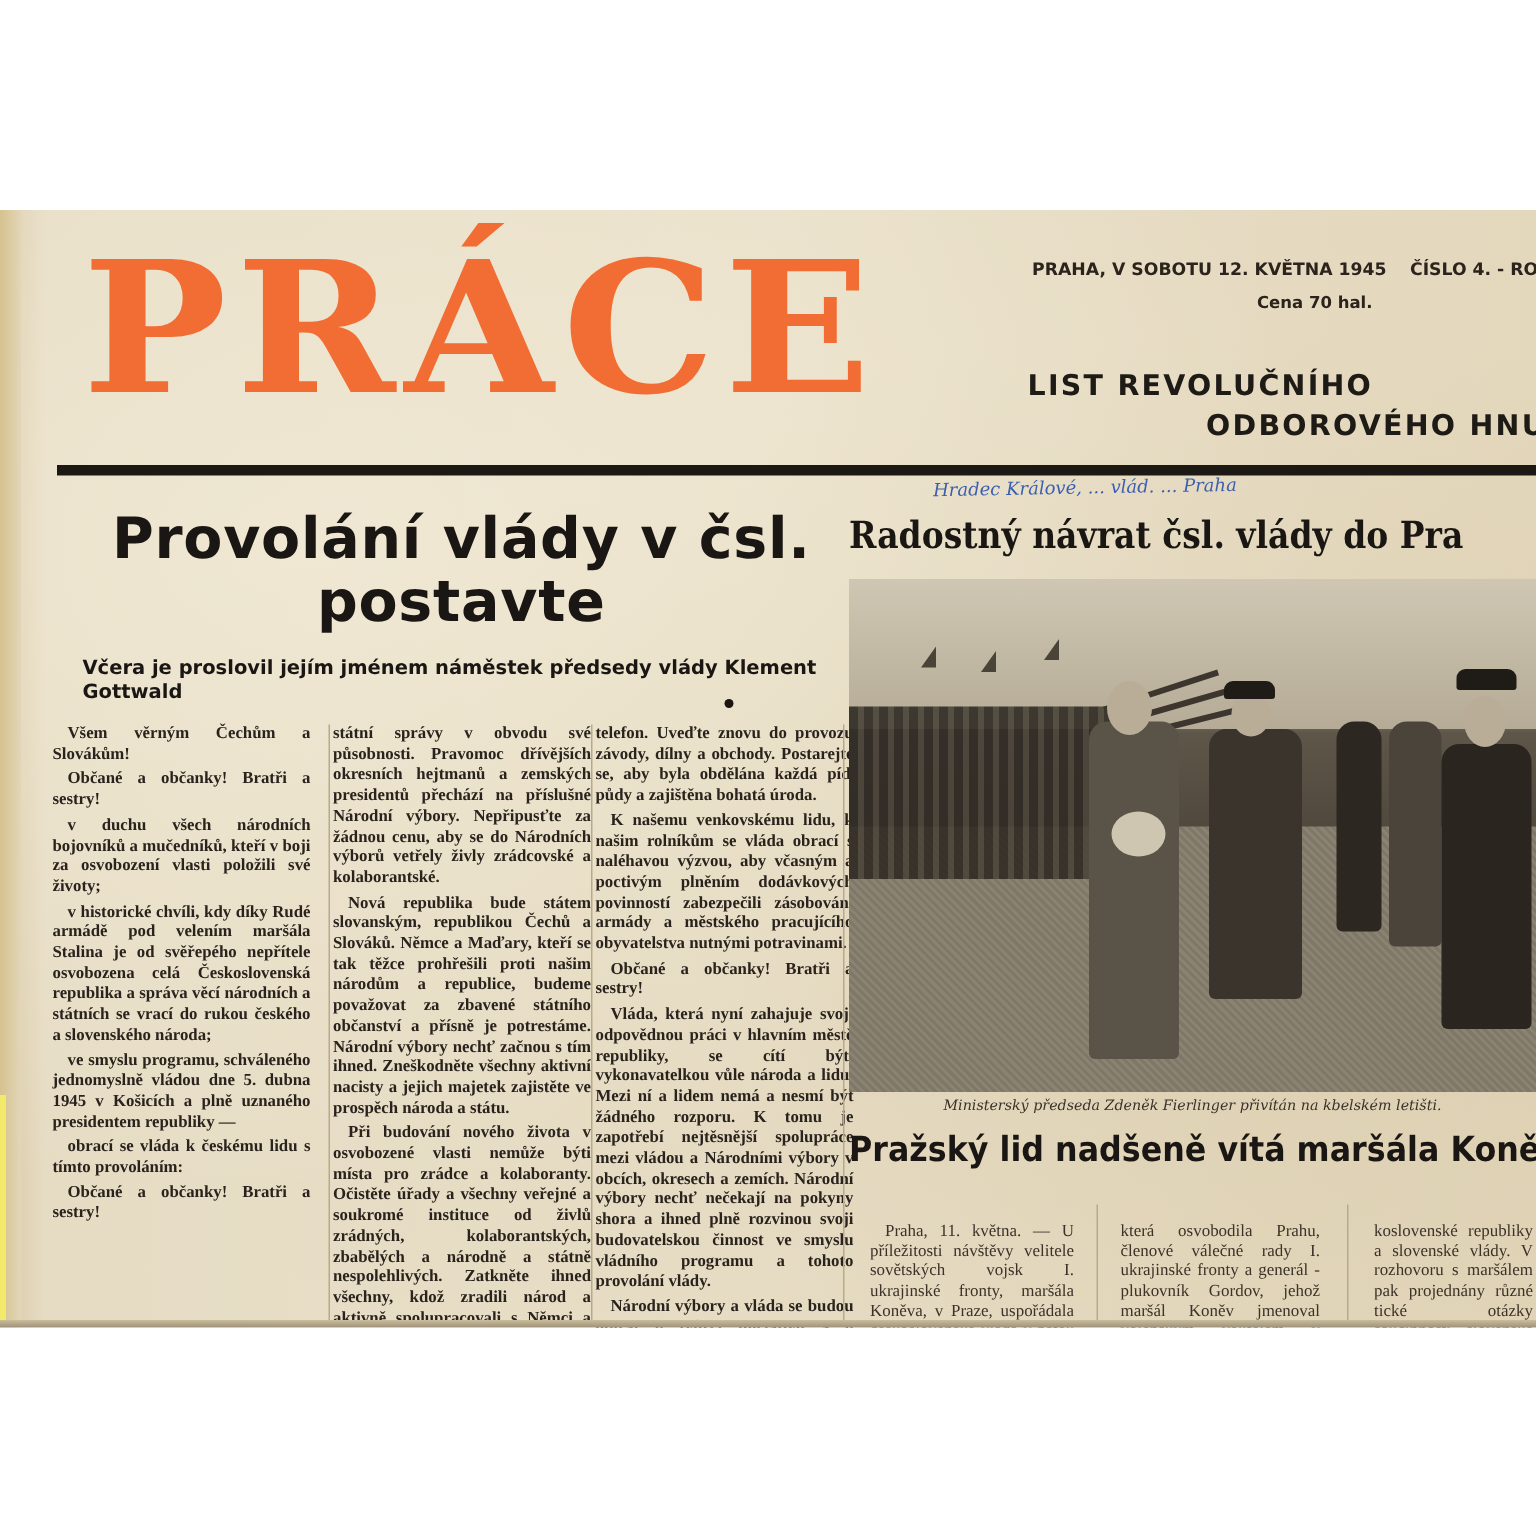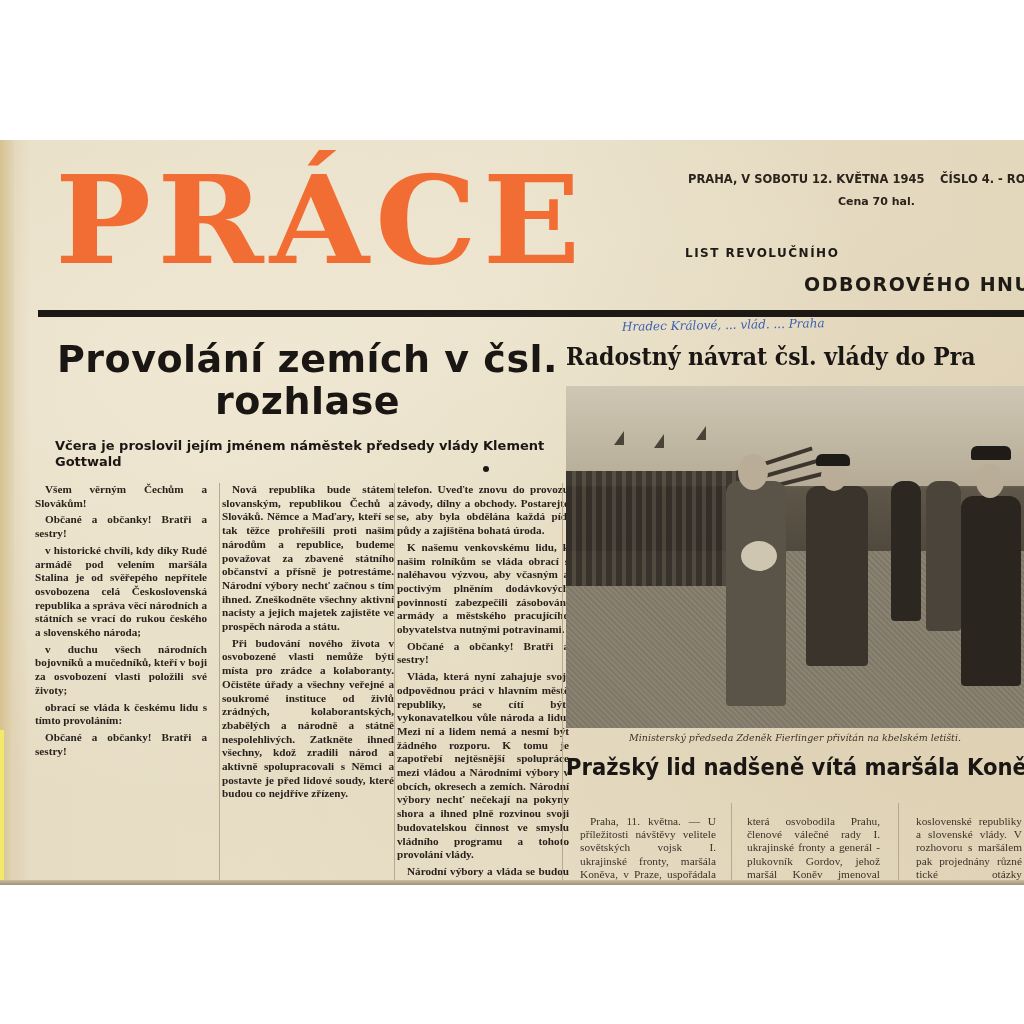--- a/index.html
+++ b/index.html
@@ -17,21 +17,21 @@
   .yellow-edge { position:absolute; left:0; top:590px; width:4px; height:155px; background:#f3e96a; }
   .masthead { position:absolute; left:55px; top:18px; width:620px; height:130px; }
   .masthead-title {
     font-family:"DejaVu Serif", serif; font-weight:bold; font-size:128px; color:#f26d33;
     letter-spacing:6px; line-height:130px; position:absolute; left:0; top:0;
     transform:scaleY(0.95); transform-origin:top left;
   }
   .date-line { position:absolute; left:688px; top:32px; font-family:"DejaVu Sans", sans-serif; font-weight:bold; font-size:11.5px; color:#2b231c; white-space:nowrap; }
   .issue-line { position:absolute; left:940px; top:32px; font-family:"DejaVu Sans", sans-serif; font-weight:bold; font-size:11.5px; color:#2b231c; white-space:nowrap; }
   .price-line { position:absolute; left:838px; top:55px; font-family:"DejaVu Sans", sans-serif; font-weight:bold; font-size:11px; color:#2b231c; }
-  .subtitle1 { position:absolute; left:685px; top:106px; font-family:"DejaVu Sans", sans-serif; font-weight:bold; font-size:12px; letter-spacing:1.5px; color:#1e1a16; white-space:nowrap; }
+  .subtitle1 { position:absolute; left:685px; top:106px; font-family:"DejaVu Sans", sans-serif; font-weight:bold; font-size:19px; letter-spacing:1.5px; color:#1e1a16; white-space:nowrap; }
   .subtitle2 { position:absolute; left:804px; top:133px; font-family:"DejaVu Sans", sans-serif; font-weight:bold; font-size:19px; letter-spacing:1.5px; color:#1e1a16; white-space:nowrap; }
   .rule { position:absolute; left:38px; top:170px; width:986px; height:7px; background:#1c1915; }
   .handwriting { position:absolute; left:622px; top:178px; font-family:"DejaVu Serif", serif; font-style:italic; font-size:12px; color:#3b5fb0; transform:rotate(-1deg); white-space:nowrap; }
 
   .lead-head { position:absolute; left:55px; top:198px; width:505px; text-align:center; font-family:"DejaVu Sans", sans-serif; font-weight:bold; font-size:38px; line-height:42px; color:#1a1613; letter-spacing:0.5px; }
   .lead-sub { position:absolute; left:55px; top:298px; width:505px; text-align:left; font-family:"DejaVu Sans", sans-serif; font-weight:bold; font-size:13px; line-height:16px; color:#1a1613; }
   .bullet-dot { position:absolute; left:483px; top:326px; width:6px; height:6px; border-radius:50%; background:#1a1613; }
 
   .col { position:absolute; top:343px; width:172px; font-family:"Liberation Serif", serif; font-weight:bold; font-size:11.2px; line-height:13.7px; color:#2a231d; text-align:justify; }
   .col p { margin:0 0 3px 0; text-indent:10px; }
@@ -75,35 +75,37 @@
     <div class="masthead-title">PRÁCE</div>
   </div>
   <div class="date-line">PRAHA, V SOBOTU 12. KVĚTNA 1945</div>
   <div class="issue-line">ČÍSLO 4. - ROČ</div>
   <div class="price-line">Cena 70 hal.</div>
   <div class="subtitle1">LIST REVOLUČNÍHO</div>
   <div class="subtitle2">ODBOROVÉHO HNU</div>
   <div class="rule"></div>
   <div class="handwriting">Hradec Králové, ... vlád. ... Praha</div>
 
-  <div class="lead-head">Provolání zemích v čsl. rozhlase</div>
+  <div class="lead-head">Provolání vlády v čsl. postavte</div>
   <div class="lead-sub">Včera je proslovil jejím jménem náměstek předsedy vlády Klement Gottwald</div>
   <div class="bullet-dot"></div>
 
   <div class="col col1">
     <p>Všem věrným Čechům a Slovákům!</p>
     <p>Občané a občanky! Bratři a sestry!</p>
+    <p>v duchu všech národních bojovníků a mučedníků, kteří v boji za osvobození vlasti položili své životy;</p>
     <p>v historické chvíli, kdy díky Rudé armádě pod velením maršála Stalina je od svěřepého nepřítele osvobozena celá Československá republika a správa věcí národních a státních se vrací do rukou českého a slovenského národa;</p>
-    <p>v duchu všech národních bojovníků a mučedníků, kteří v boji za osvobození vlasti položili své životy;</p>
+    <p>ve smyslu programu, schváleného jednomyslně vládou dne 5. dubna 1945 v Košicích a plně uznaného presidentem republiky —</p>
     <p>obrací se vláda k českému lidu s tímto provoláním:</p>
     <p>Občané a občanky! Bratři a sestry!</p>
 
   </div>
   <div class="col-rule" style="left:219px;"></div>
   <div class="col col2">
+    <p class="noind">státní správy v obvodu své působnosti. Pravomoc dřívějších okresních hejtmanů a zemských presidentů přechází na příslušné Národní výbory. Nepřipusťte za žádnou cenu, aby se do Národních výborů vetřely živly zrádcovské a kolaborantské.</p>
     <p>Nová republika bude státem slovanským, republikou Čechů a Slováků. Němce a Maďary, kteří se tak těžce prohřešili proti našim národům a republice, budeme považovat za zbavené státního občanství a přísně je potrestáme. Národní výbory nechť začnou s tím ihned. Zneškodněte všechny aktivní nacisty a jejich majetek zajistěte ve prospěch národa a státu.</p>
     <p>Při budování nového života v osvobozené vlasti nemůže býti místa pro zrádce a kolaboranty. Očistěte úřady a všechny veřejné a soukromé instituce od živlů zrádných, kolaborantských, zbabělých a národně a státně nespolehlivých. Zatkněte ihned všechny, kdož zradili národ a aktivně spolupracovali s Němci a postavte je před lidové soudy, které budou co nejdříve zřízeny.</p>
 
   </div>
   <div class="col-rule" style="left:394px;"></div>
   <div class="col col3">
     <p class="noind">telefon. Uveďte znovu do provozu závody, dílny a obchody. Postarejte se, aby byla obdělána každá píď půdy a zajištěna bohatá úroda.</p>
     <p>K našemu venkovskému lidu, k našim rolníkům se vláda obrací s naléhavou výzvou, aby včasným a poctivým plněním dodávkových povinností zabezpečili zásobování armády a městského pracujícího obyvatelstva nutnými potravinami.</p>
     <p>Občané a občanky! Bratři a sestry!</p>
     <p>Vláda, která nyní zahajuje svoji odpovědnou práci v hlavním městě republiky, se cítí býti vykonavatelkou vůle národa a lidu. Mezi ní a lidem nemá a nesmí být žádného rozporu. K tomu je zapotřebí nejtěsnější spolupráce mezi vládou a Národními výbory v obcích, okresech a zemích. Národní výbory nechť nečekají na pokyny shora a ihned plně rozvinou svoji budovatelskou činnost ve smyslu vládního programu a tohoto provolání vlády.</p>

